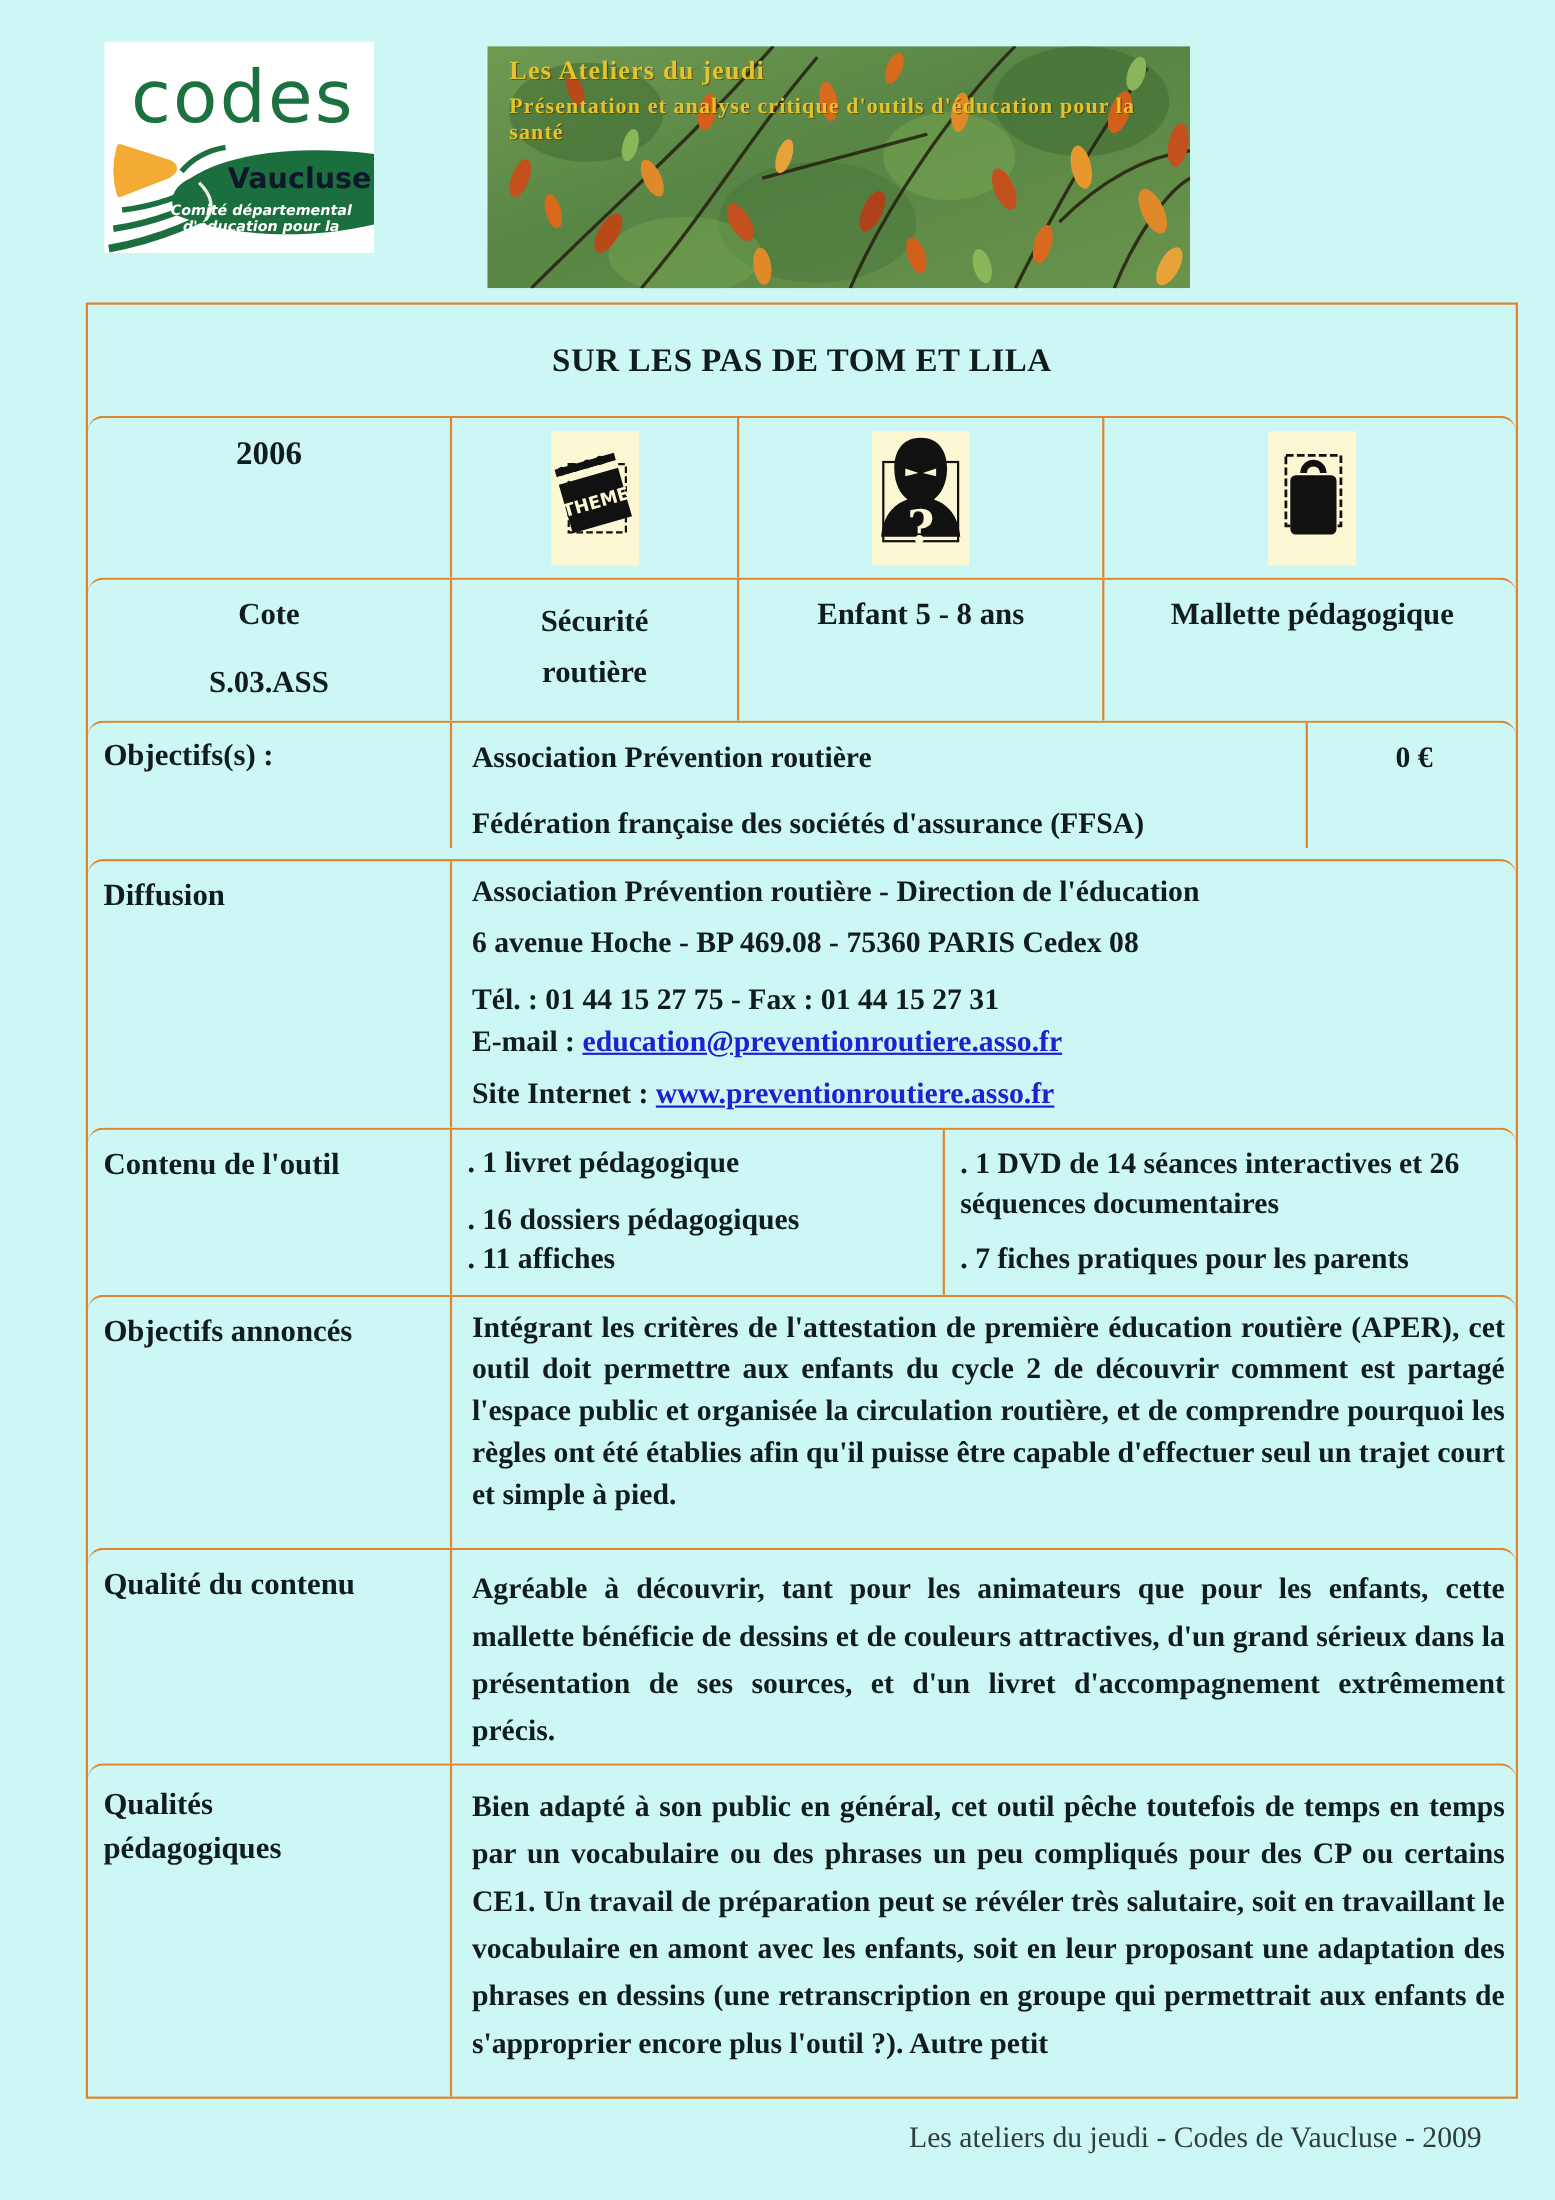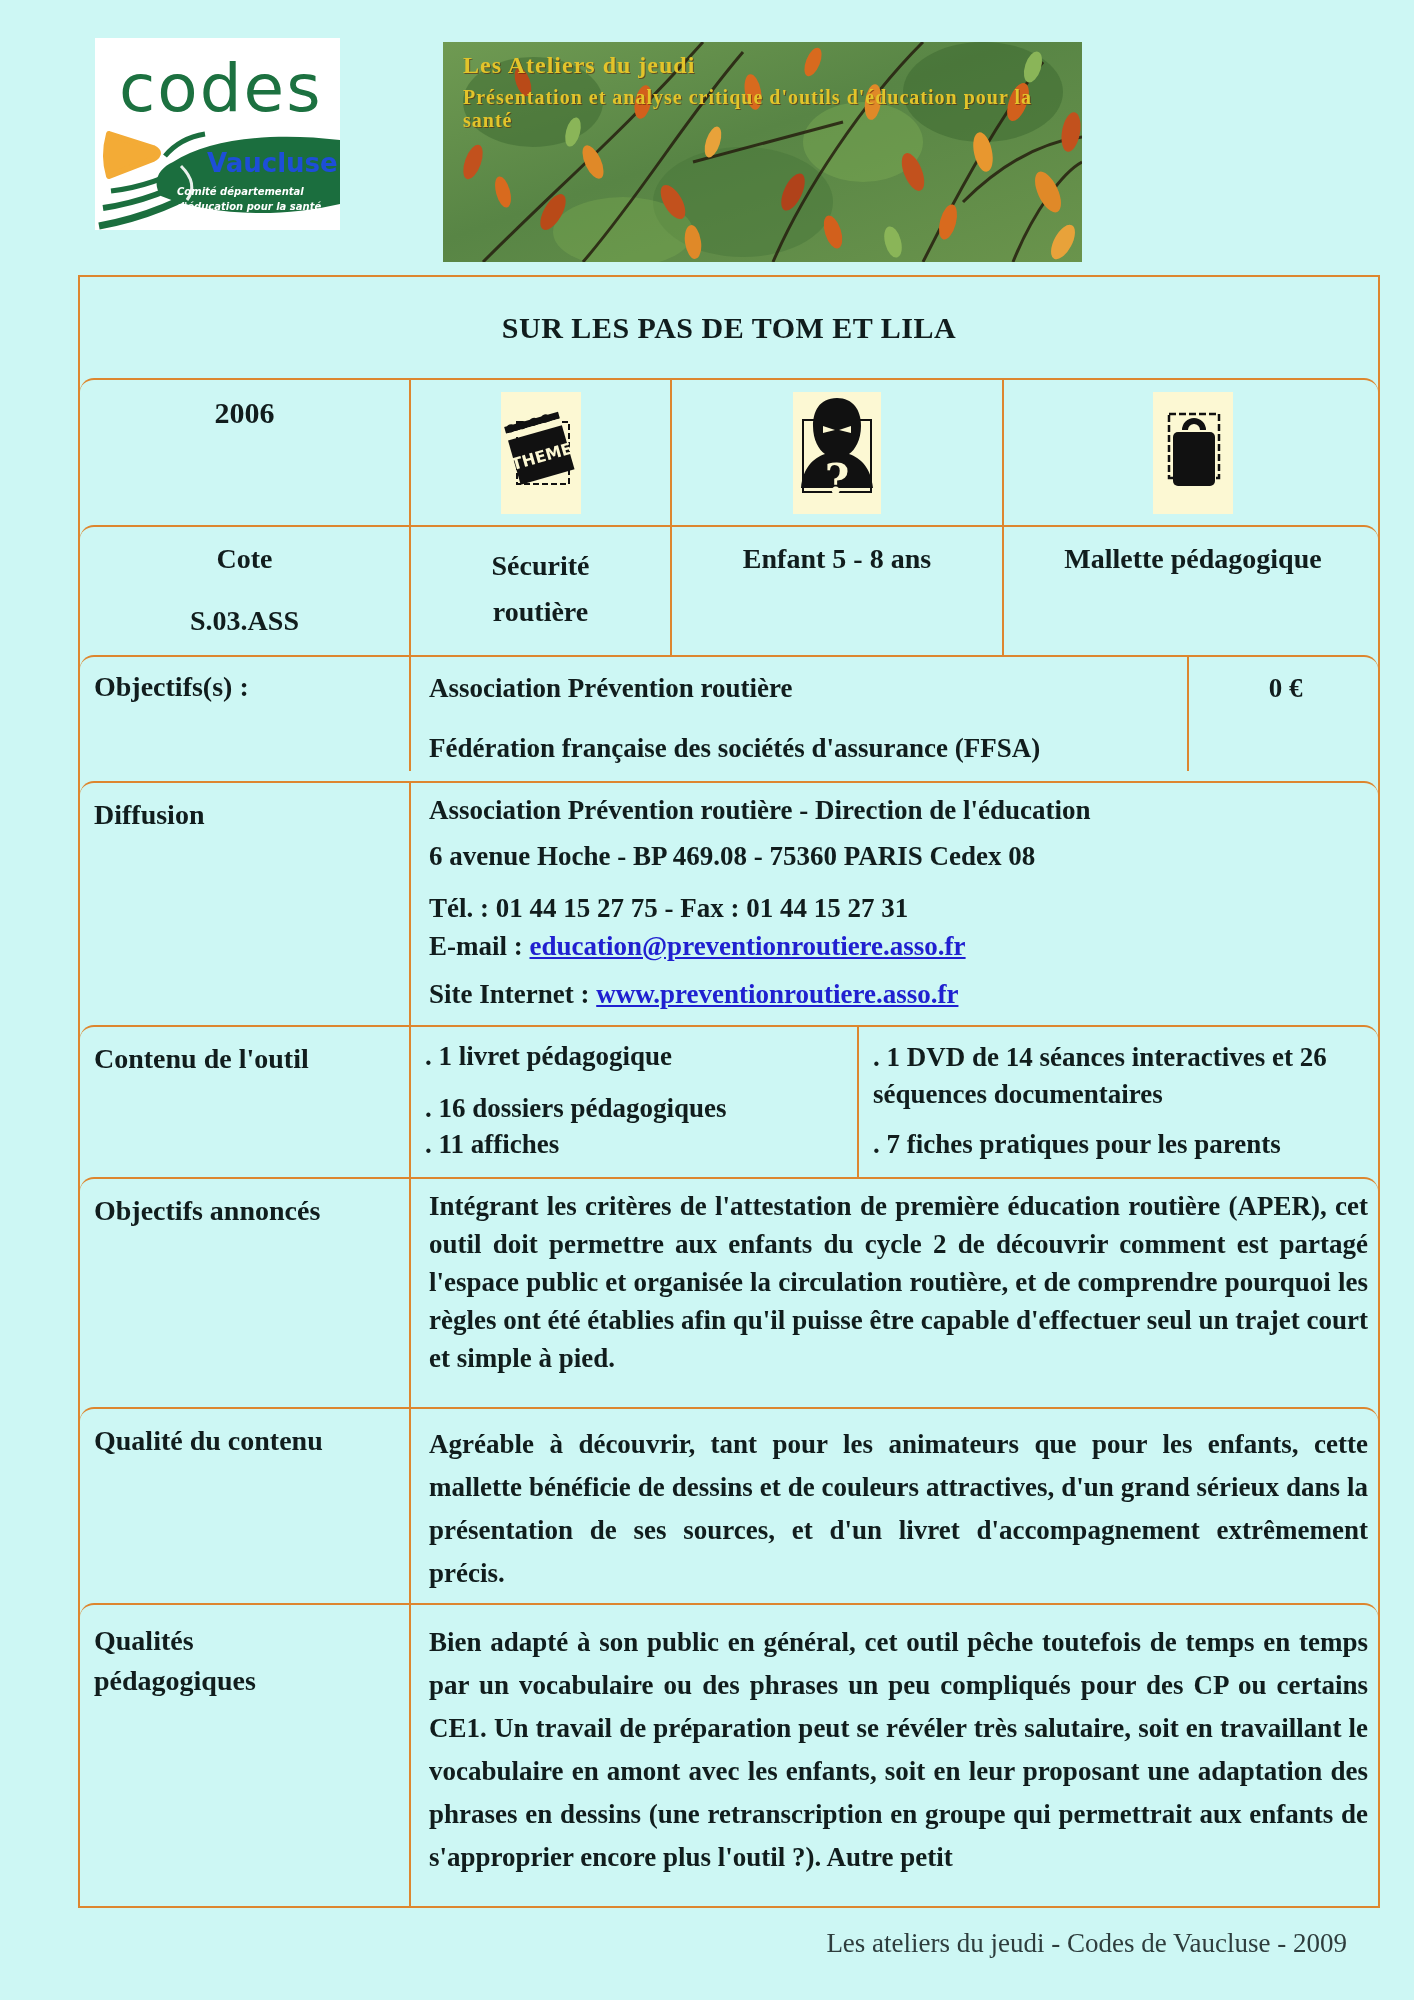--- a/index.html
+++ b/index.html
@@ -7,24 +7,24 @@
     width:1414px;height:2000px;position:relative;overflow:hidden;
     background:#cdf7f4;
     font-family:"Liberation Serif","DejaVu Serif",serif;
     font-weight:bold;color:#111d1d;
   }
   
   .logo-box{position:absolute;left:95px;top:38px;width:245px;height:192px;background:#ffffff;}
   .logo-brand{position:absolute;left:24px;top:18px;font-family:"DejaVu Sans",sans-serif;
     font-weight:normal;font-size:66px;color:#1c7140;letter-spacing:2px;line-height:1;}
   .logo-region{position:absolute;left:112px;top:112px;font-family:"DejaVu Sans",sans-serif;
-    font-weight:bold;font-size:26px;color:#1d4ed8;line-height:1;}
-  .logo-sub{position:absolute;left:82px;top:146px;width:165px;text-align:left;
+    font-weight:bold;font-size:26px;color:#0f172a;line-height:1;}
+  .logo-sub{position:absolute;left:60px;top:146px;width:165px;text-align:center;
     font-family:"DejaVu Sans",sans-serif;font-style:italic;font-weight:bold;
-    font-size:10px;color:#ffffff;line-height:15px;}
+    font-size:13px;color:#ffffff;line-height:15px;}
   .banner{position:absolute;left:443px;top:42px;width:639px;height:220px;}
   .banner-text{position:absolute;left:20px;color:#e3c42a;font-weight:bold;
     letter-spacing:1px;text-shadow:1px 1px 0 rgba(90,30,10,.55);}
   .banner-line1{top:10px;font-size:24px;}
   .banner-line2{top:44px;font-size:20px;}
   
   .tbl{position:absolute;left:78px;top:275px;width:1302px;box-sizing:border-box;
     border:2px solid #dd862f;}
   .row{display:flex;box-sizing:border-box;border-top:2px solid #dd862f;border-radius:14px;}
   .row.first{border-top:none;}

